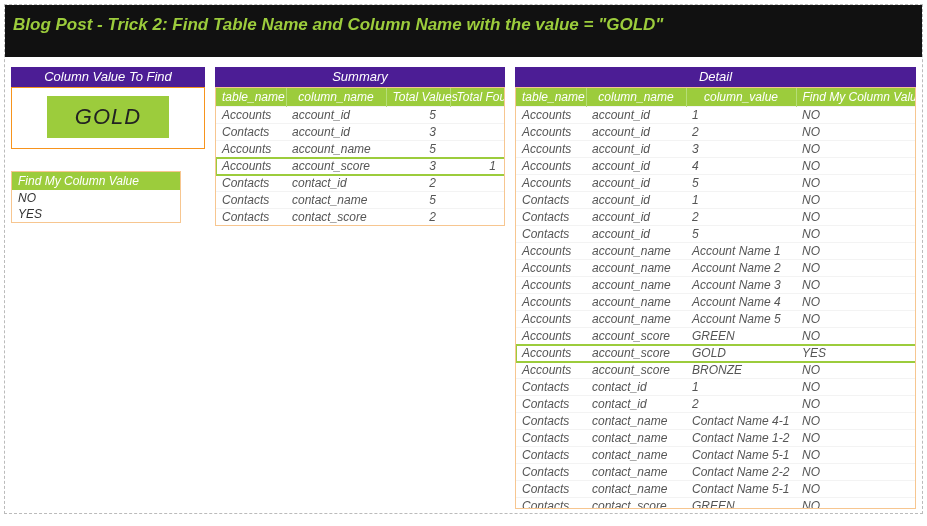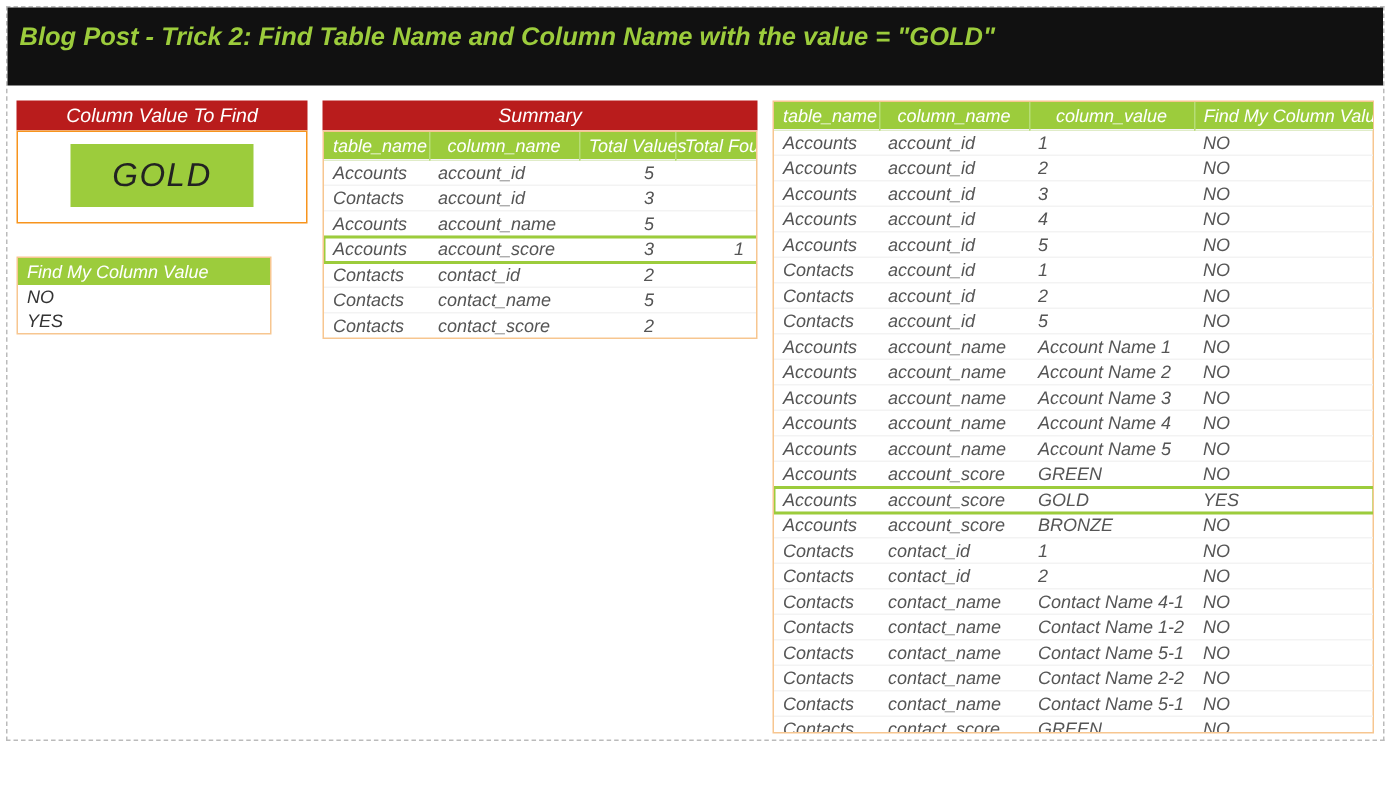--- a/index.html
+++ b/index.html
@@ -27,21 +27,21 @@
     display: flex;
     gap: 10px;
     padding: 10px 6px 4px 6px;
     align-items: flex-start;
   }
   .col-left { width: 194px; flex: 0 0 auto; }
   .col-mid  { width: 290px; flex: 0 0 auto; }
   .col-right{ flex: 1 1 auto; min-width: 0; }
 
   .panel-title {
-    background: #b91c1c;
+    background: #4c1d95;
     color: #fff;
     text-align: center;
     font-size: 13px;
     padding: 2px 0 3px 0;
   }
   .find-box {
     border: 1px solid #f7941d;
     background: #fff;
     padding: 8px 6px 10px 6px;
     text-align: center;
@@ -202,20 +202,21 @@
                   <td class="num">2</td>
                   <td class="num"></td>
                 </tr>
               </tbody>
           </table>
         </div>
       </div>
     </div>
 
     <div class="col-right">
+      <div class="panel-title">Detail</div>
       <div class="grid-wrap">
         <div class="grid-scroll">
           <table class="grid">
             <colgroup>
               <col style="width:70px">
                 <col style="width:100px">
                 <col style="width:110px">
                 <col style="width:120px">
             </colgroup>
             <thead>

